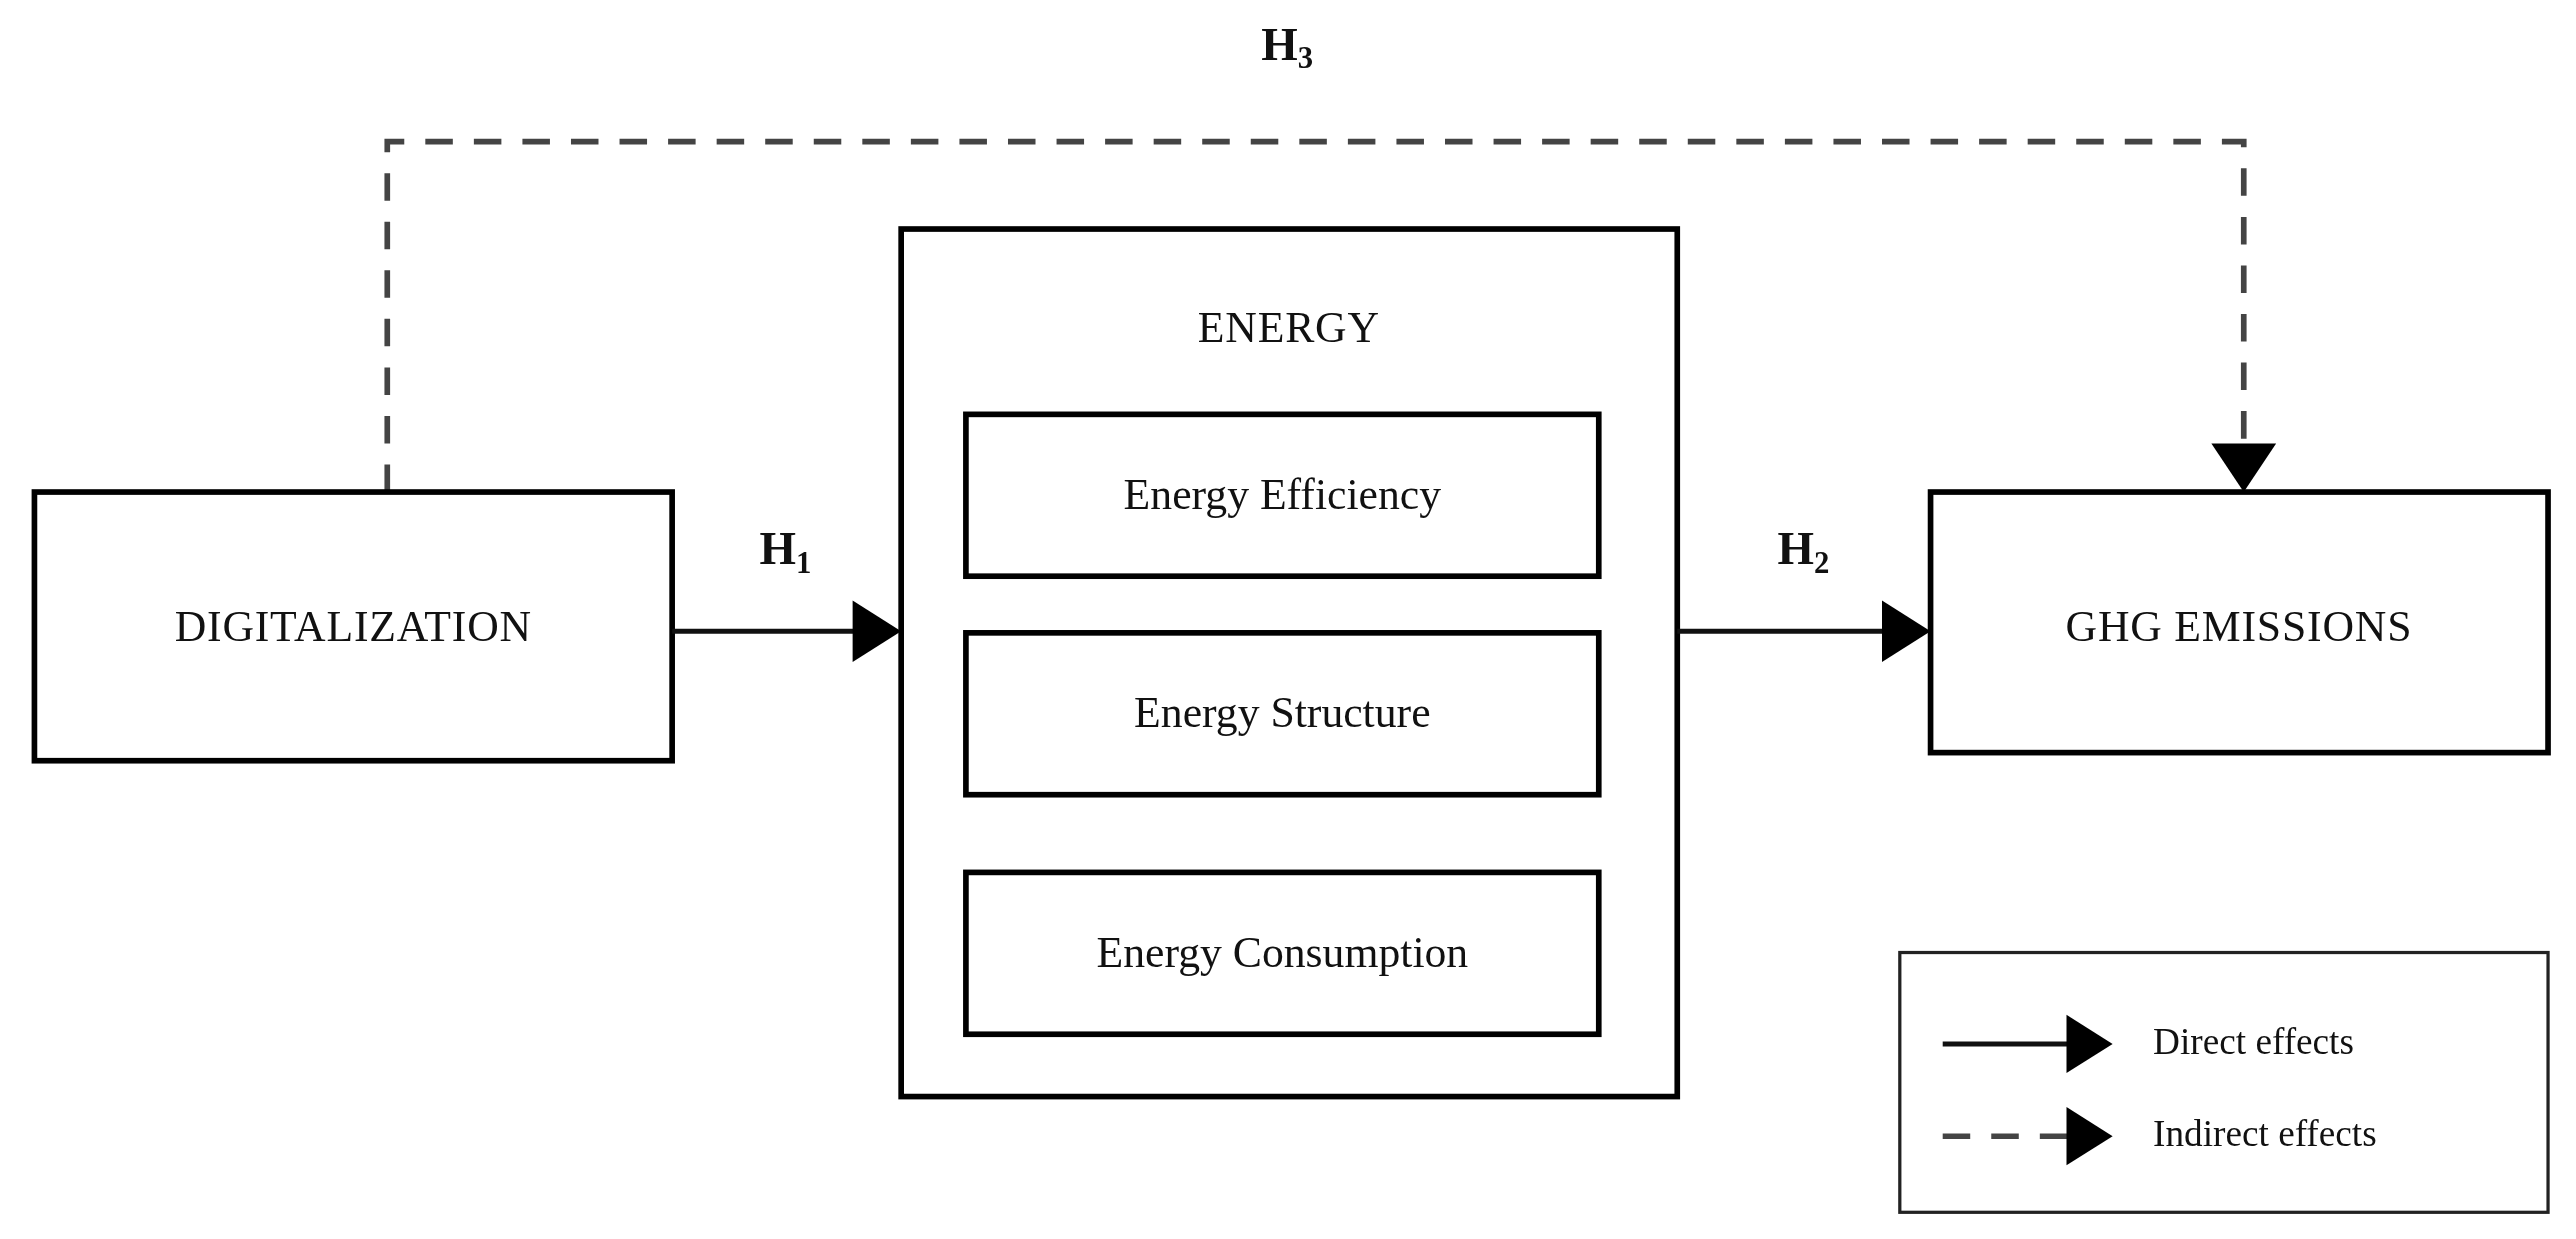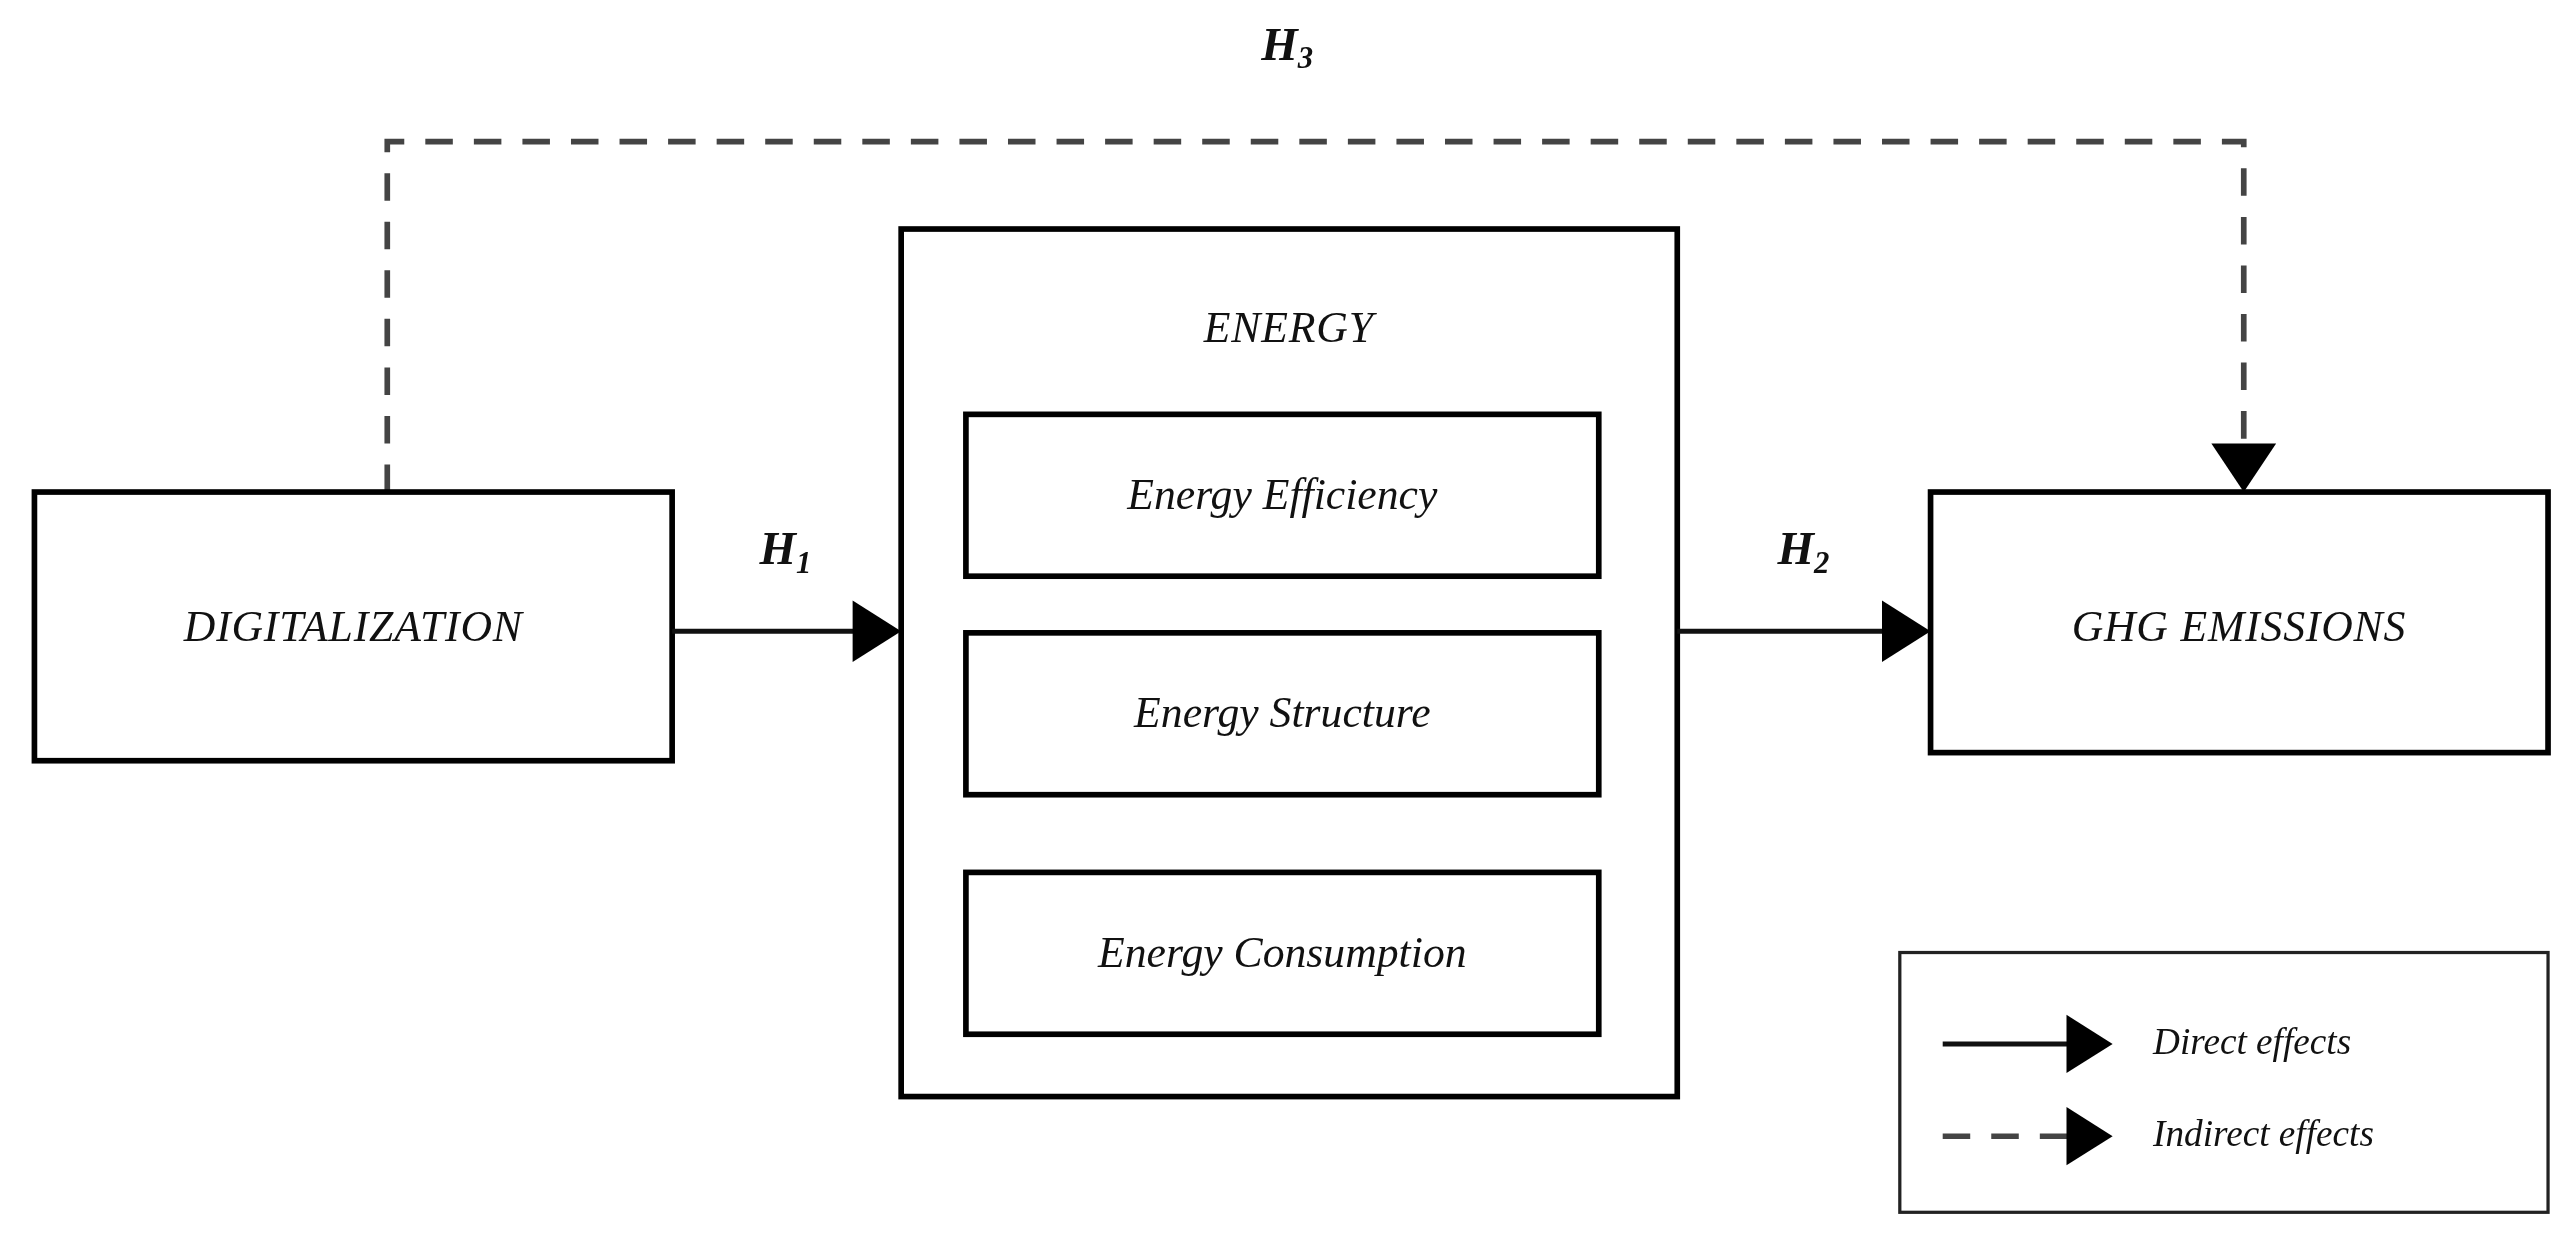--- a/index.html
+++ b/index.html
@@ -11,21 +11,20 @@
     width: 2576px;
     height: 1239px;
     font-family: "Liberation Serif", "DejaVu Serif", serif;
     overflow: hidden;
   }
   #diagram-root {
     position: relative;
     width: 2576px;
     height: 1128px;
     background: #ffffff;
-    font-style: italic;
   }
   svg.canvas {
     position: absolute;
     top: 0;
     left: 0;
     width: 2576px;
     height: 1239px;
   }
   .box-label,
   .group-title,

